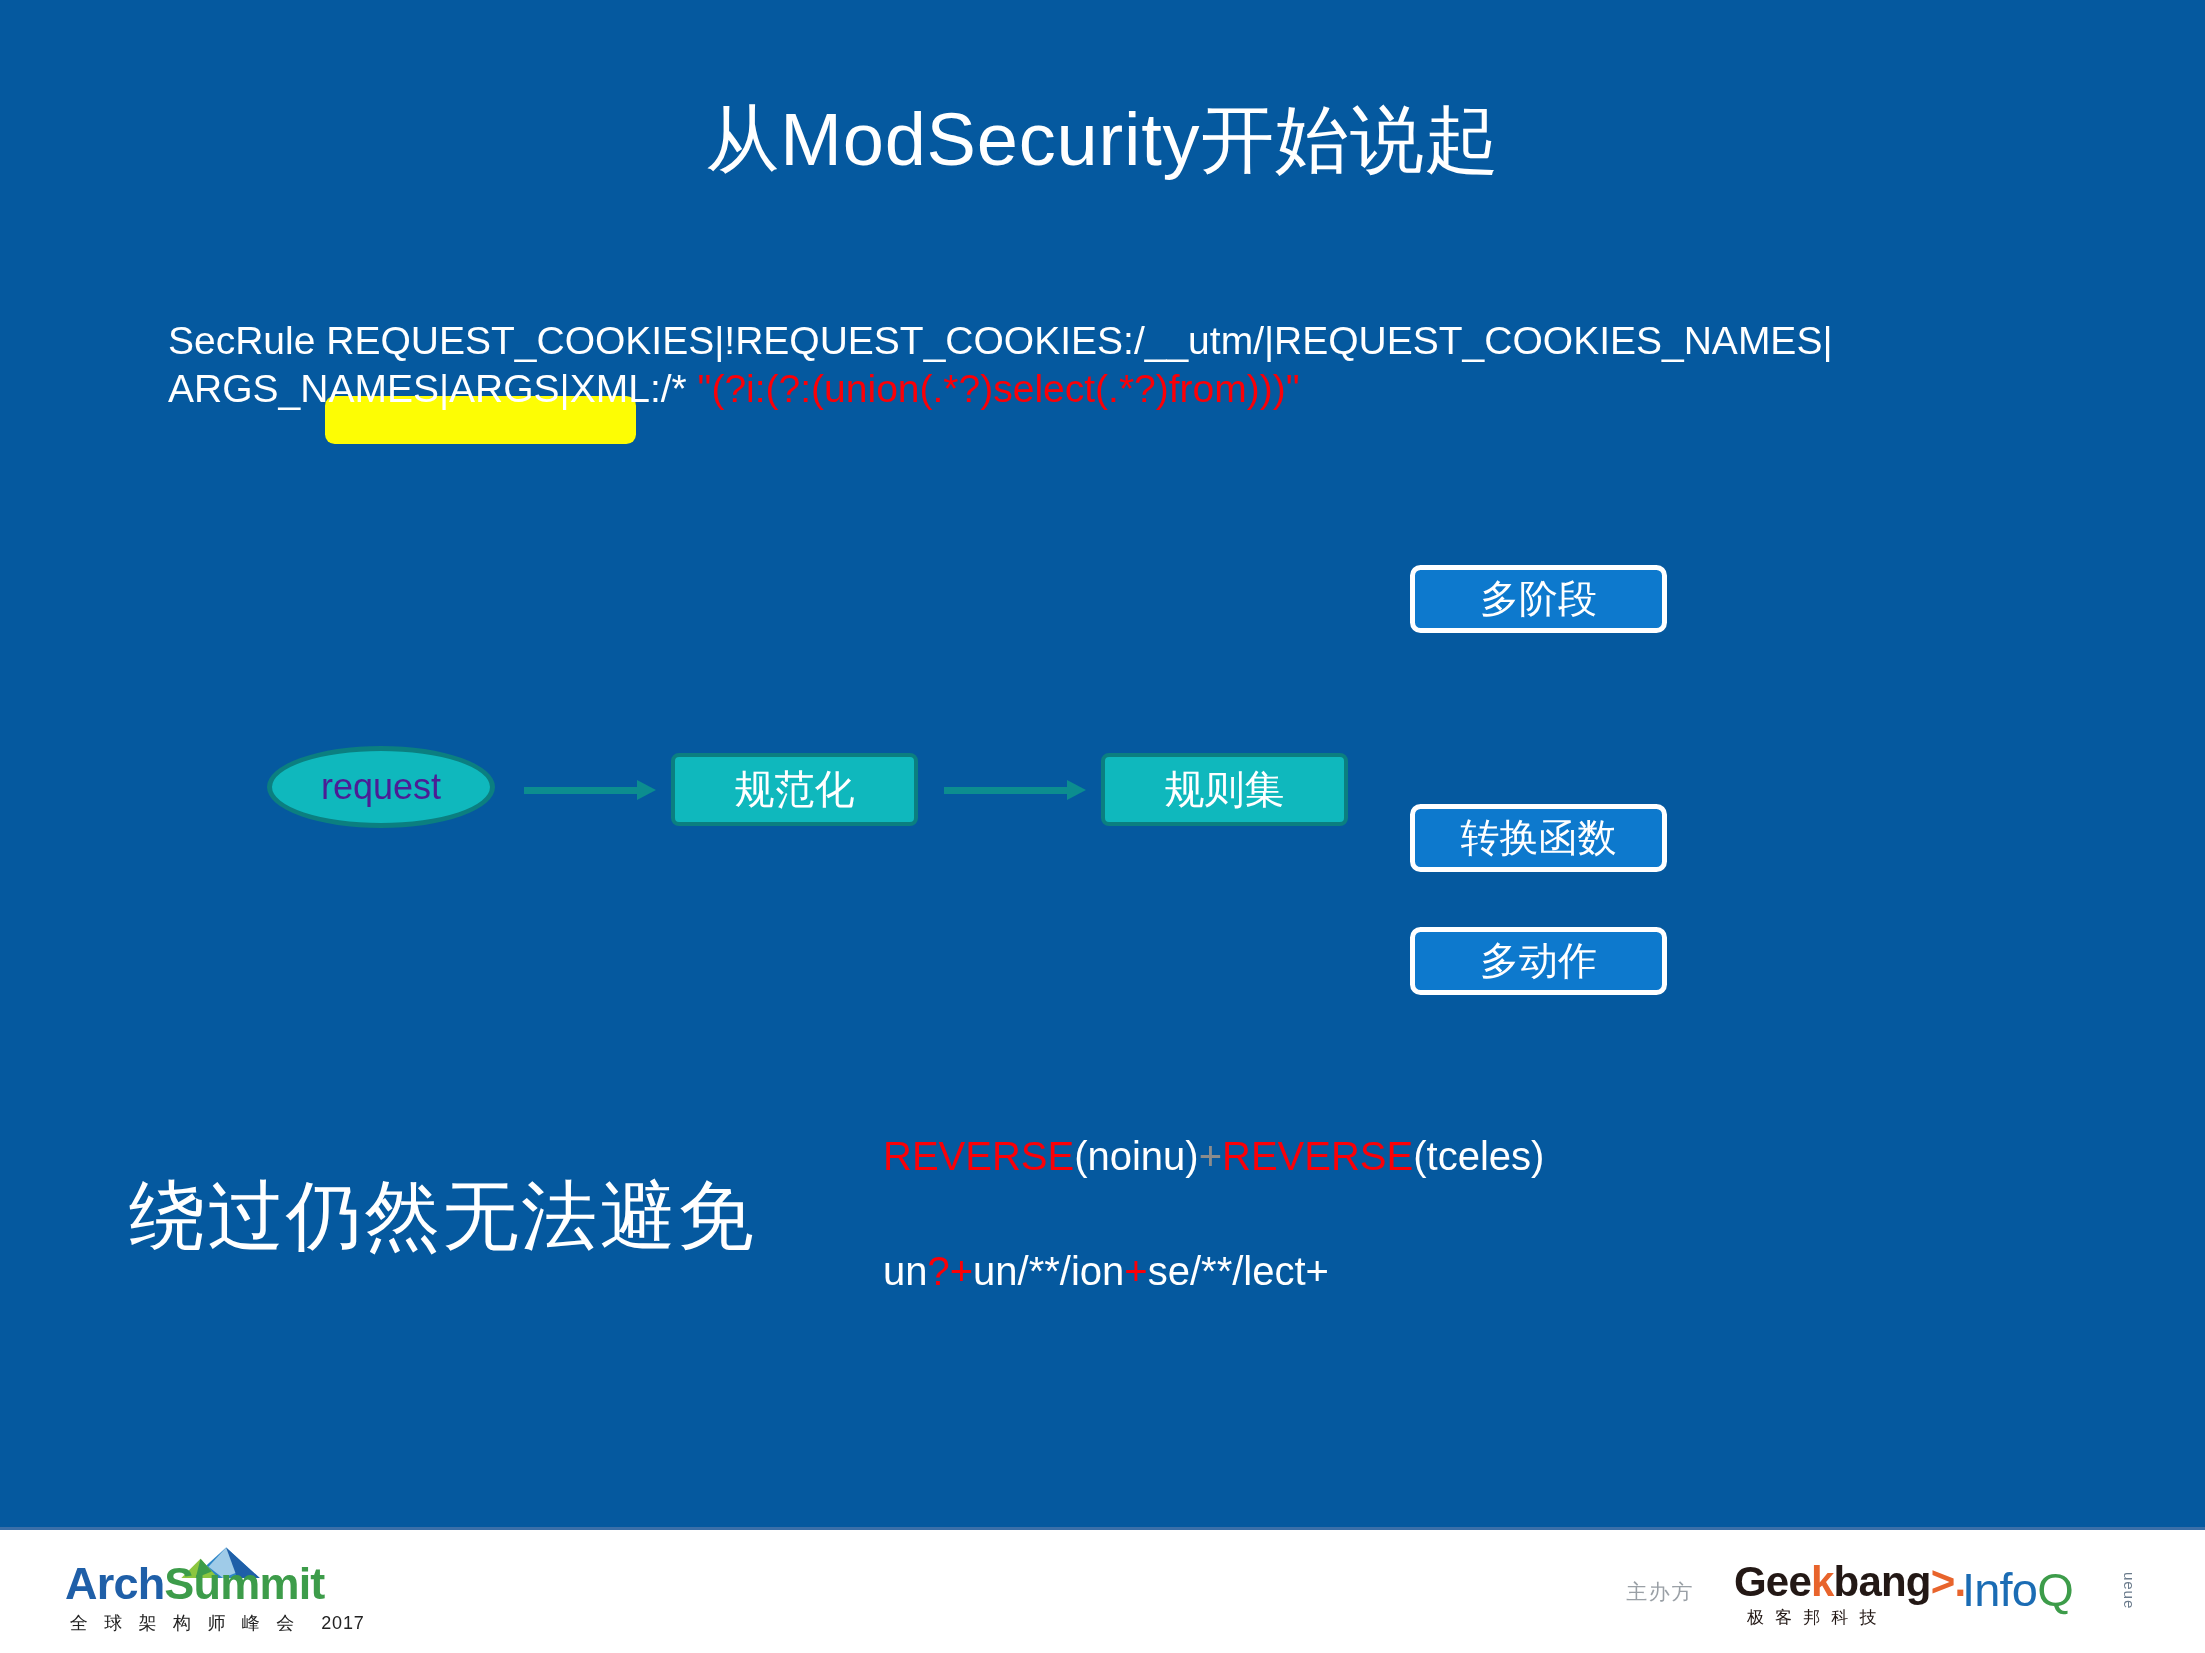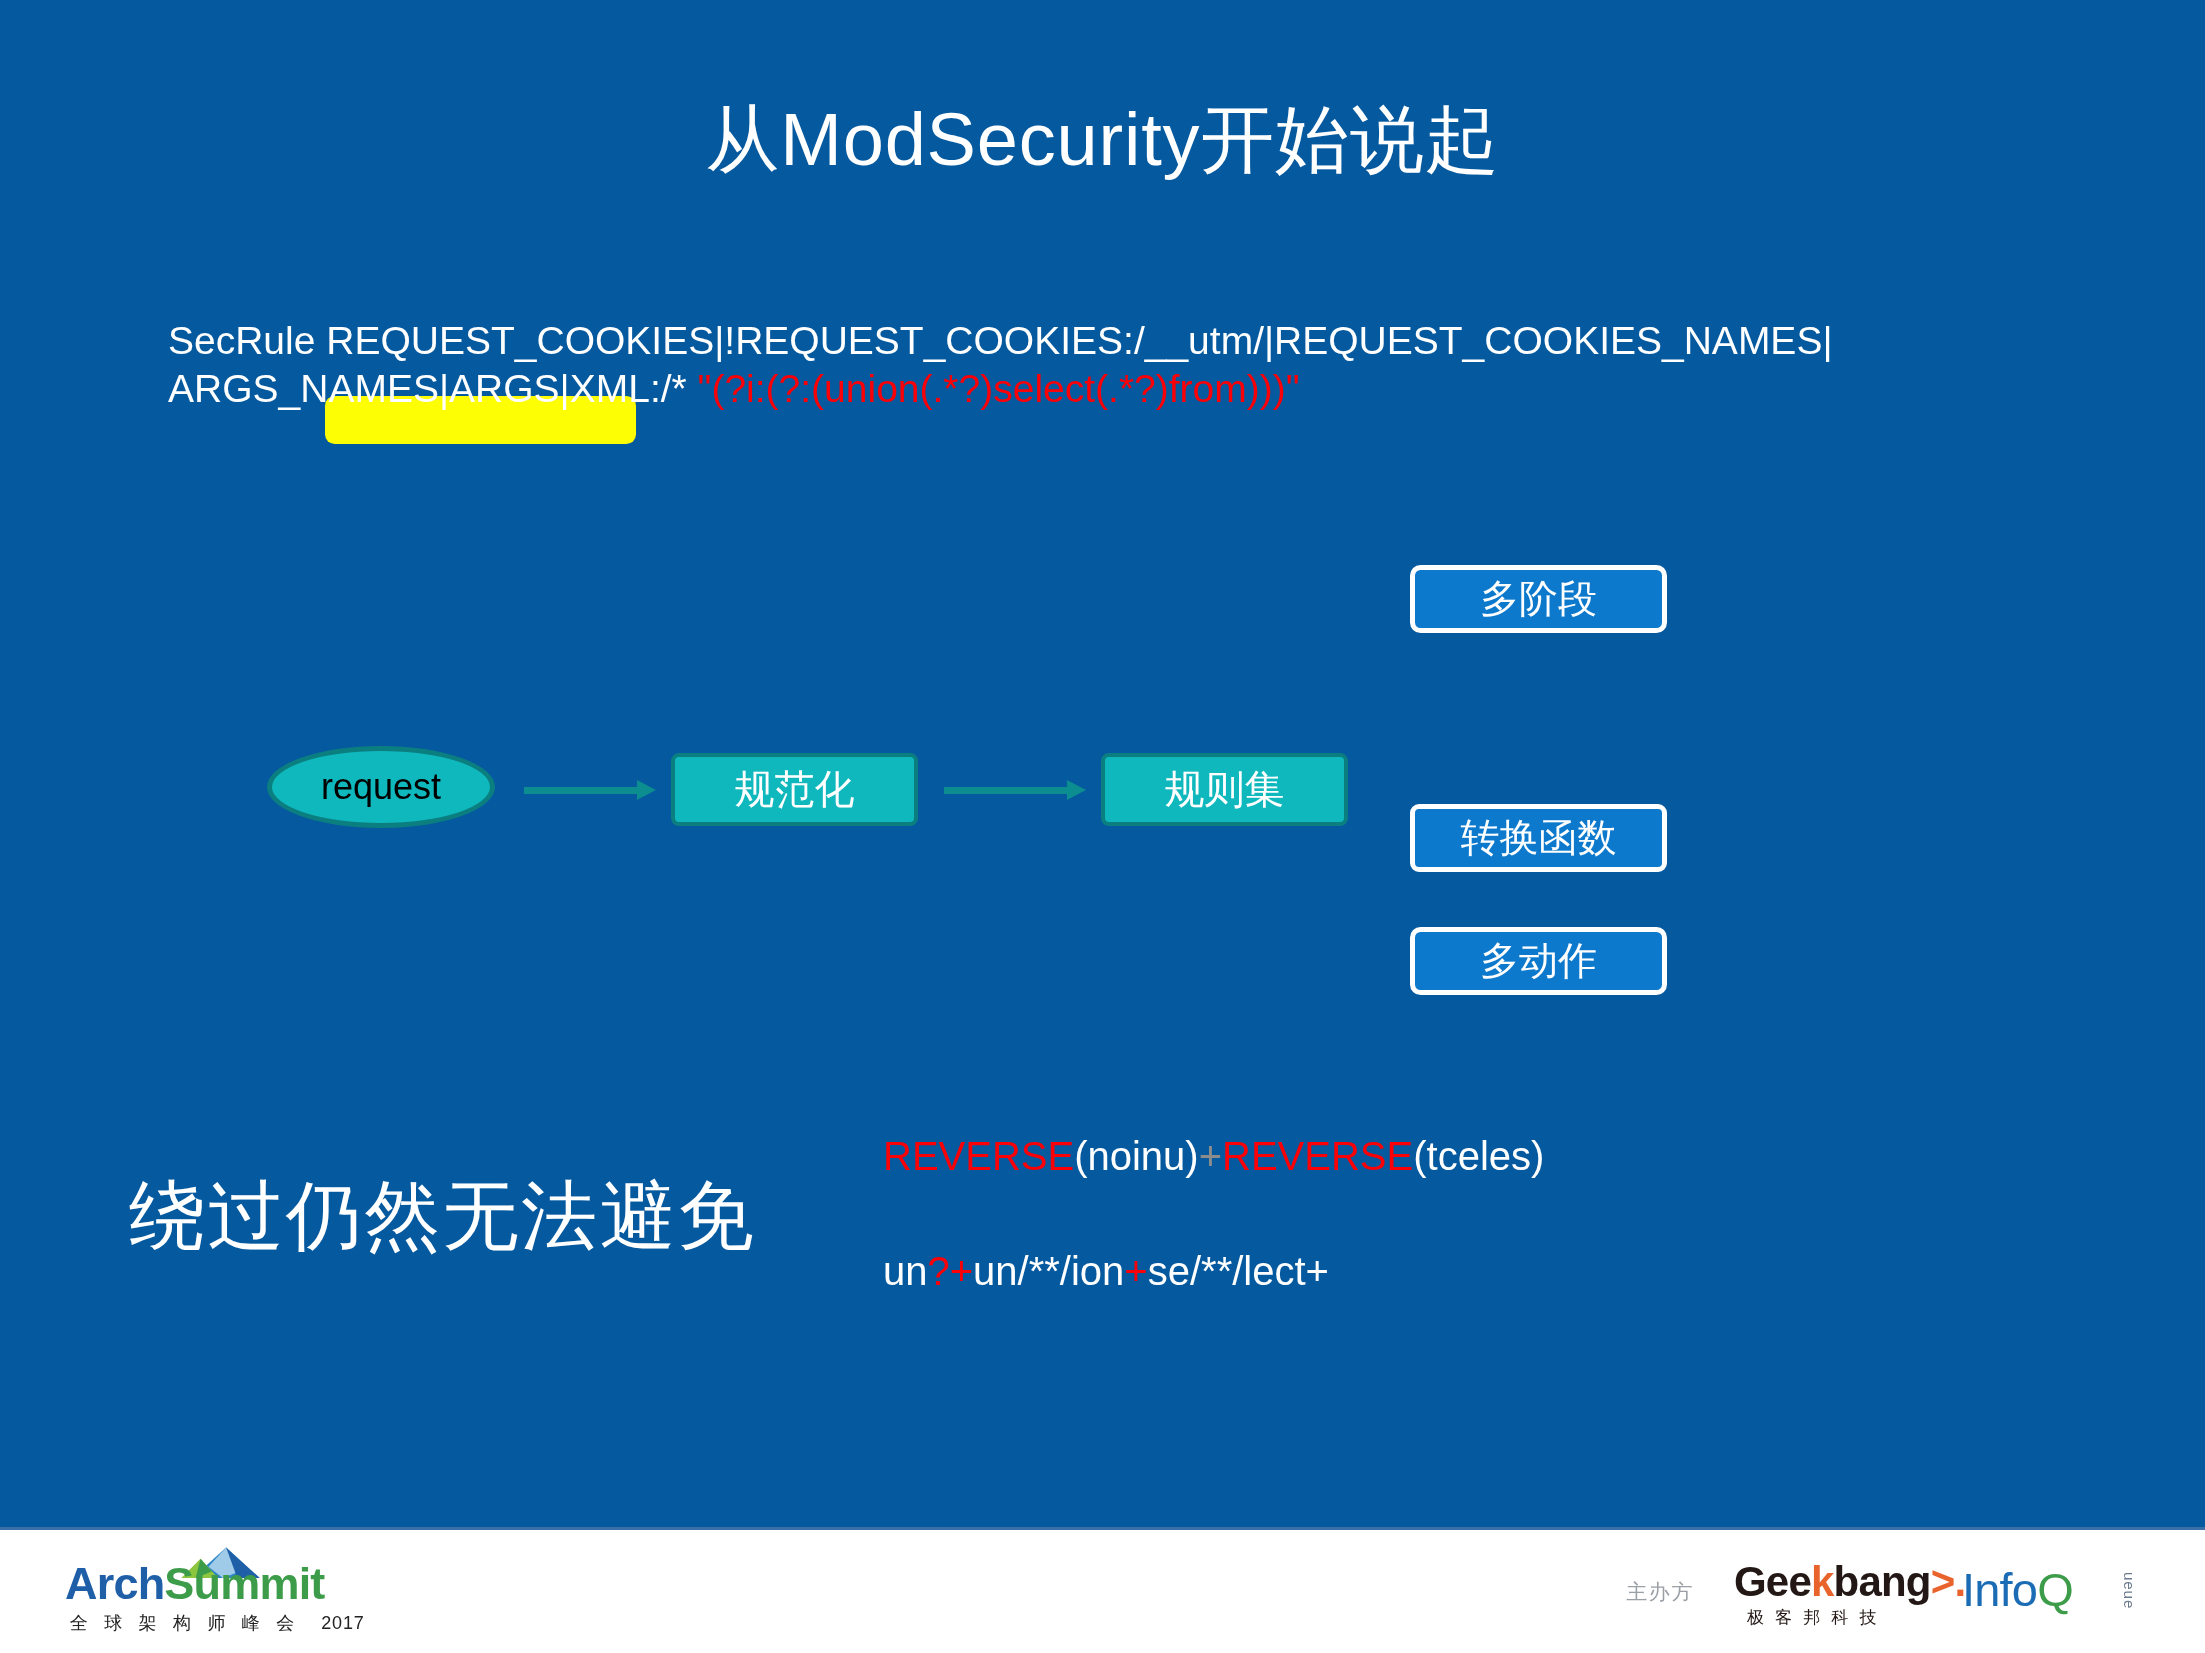--- a/index.html
+++ b/index.html
@@ -76,21 +76,21 @@
     top: 3.2px;
     width: 228px;
     height: 82px;
     background: #0fb8bd;
     border: 5.7px solid #0b7f80;
     border-radius: 50%;
     box-sizing: border-box;
     display: flex;
     align-items: center;
     justify-content: center;
-    color: #000000;
+    color: #4c1d95;
     font-size: 36px;
   }
   .flow-box {
     position: absolute;
     top: 9.7px;
     width: 247px;
     height: 73px;
     background: #0fb8bd;
     border: 4px solid #0b7f80;
     border-radius: 8px;
@@ -143,21 +143,21 @@
     border-radius: 10.5px;
     box-sizing: border-box;
     display: flex;
     align-items: center;
     justify-content: center;
     color: #ffffff;
     font-size: 39px;
   }
   #feature-box-0 { top: 565px; }
   #feature-box-1 { top: 681px; }
-  #feature-box-2 { top: 804px; border-radius: 9px; }
+  #feature-box-2 { top: 804px; }
   #feature-box-3 { top: 927px; }
 
   
   #bypass-headline {
     position: absolute;
     left: 129px;
     top: 1166px;
     color: #ffffff;
     font-size: 76px;
     letter-spacing: 2.4px;

